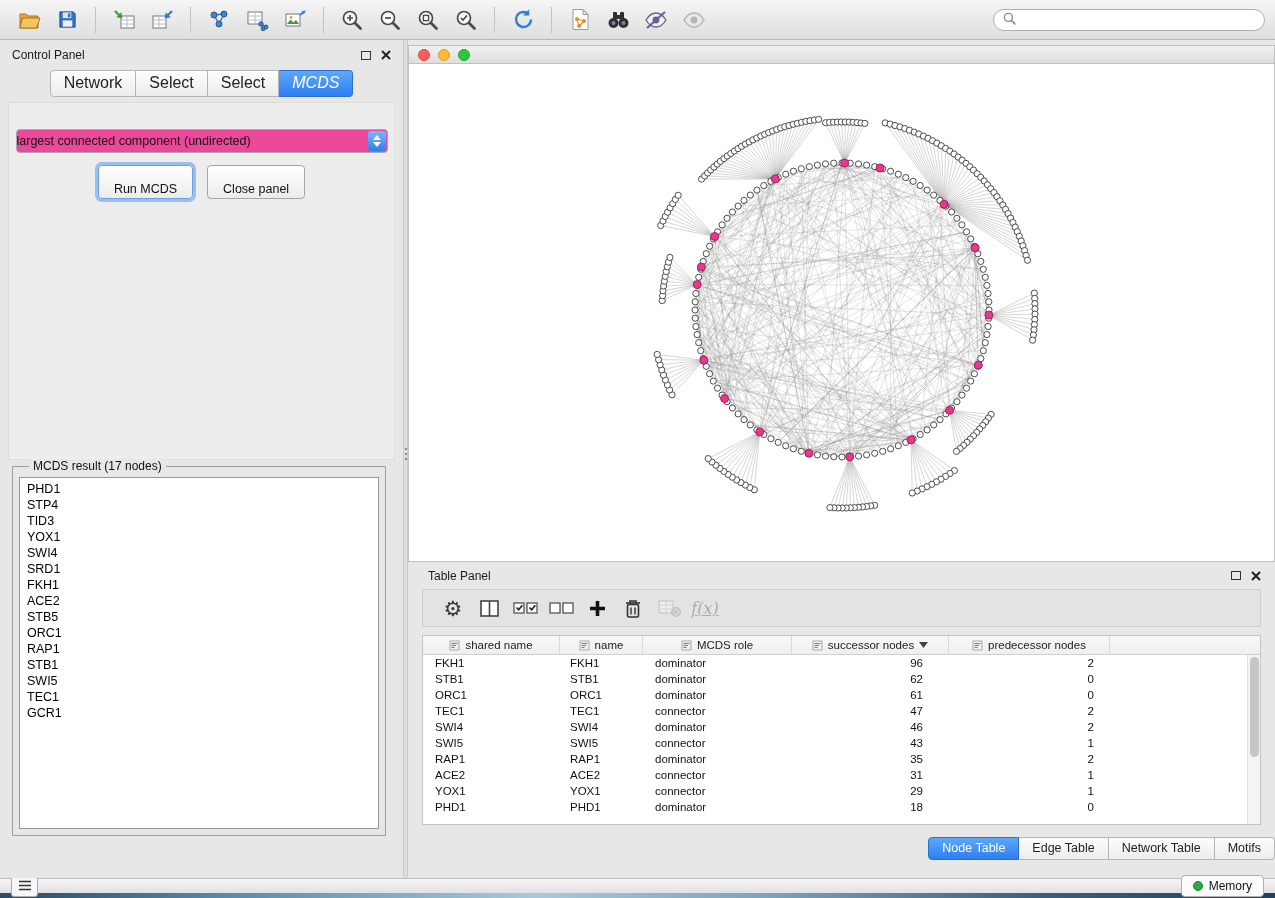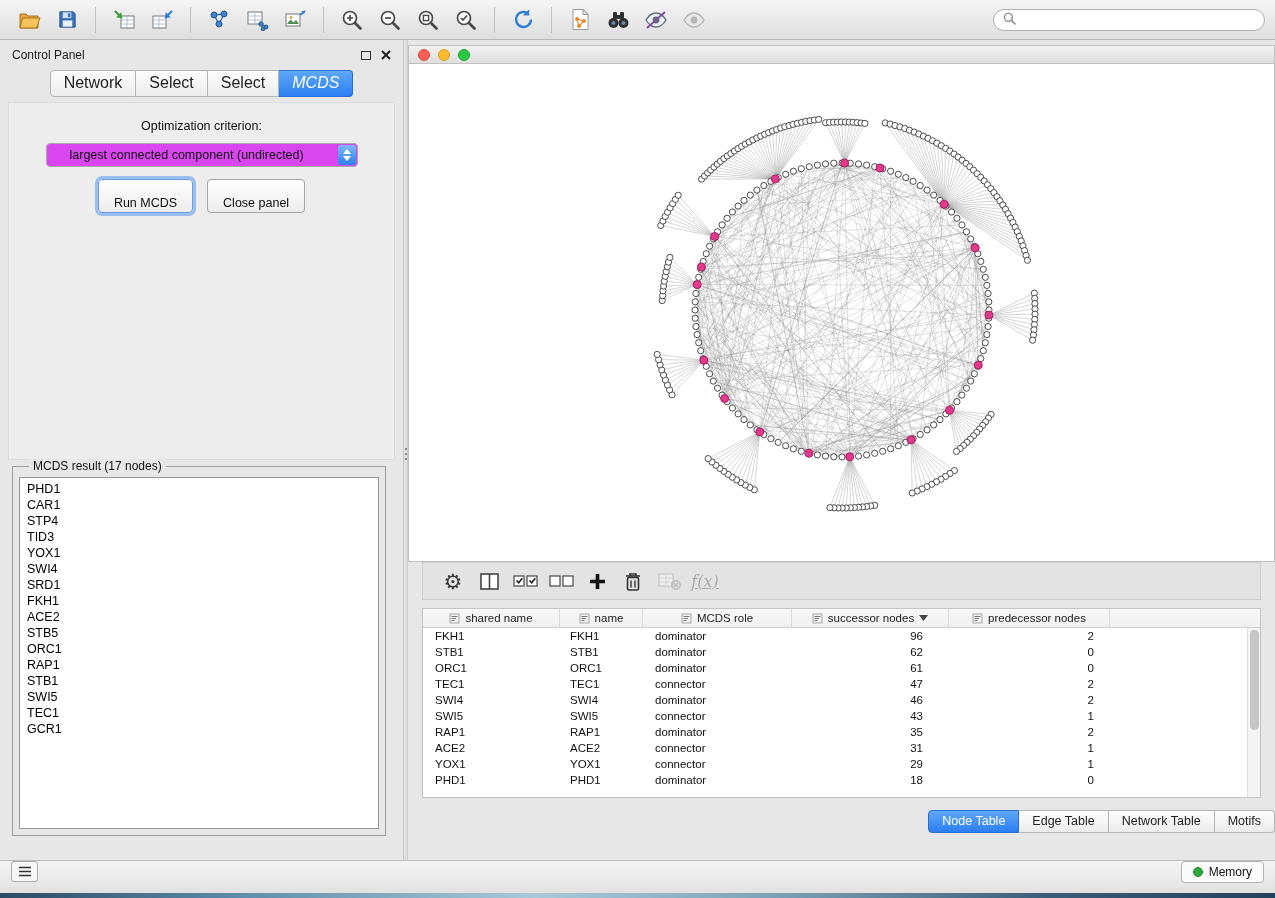--- a/index.html
+++ b/index.html
@@ -30,23 +30,23 @@
   .float-icon { width:10px; height:9px; border:1.5px solid #333; display:inline-block; }
   .x-icon svg { display:block; }
   .cp-tabs { display:flex; justify-content:center; }
   .cp-tab { padding:3px 13px 4px; font-size:16px; color:#222; background:linear-gradient(#fdfdfd,#ececec);
     border:1px solid #b5b5b5; border-left-width:0; cursor:default; }
   .cp-tab:first-child { border-left-width:1px; border-radius:4px 0 0 4px; }
   .cp-tab:last-child { border-radius:0 4px 4px 0;font-style:italic; }
   .cp-tab.active { background:linear-gradient(#5ea8f8,#2d7ff2); color:#fff; border-color:#2a6fd0; }
   .cp-inner { margin:5px 8px 0; height:358px; background:#ededed; border:1px solid #dcdcdc; padding-top:16px; }
   .opt-label { text-align:center; font-size:12.5px; color:#111; }
-  .dropdown { margin:10px auto 0; width:312px; height:24px; position:relative; background:#d946ef;
+  .dropdown { margin:10px auto 0; width:372px; height:24px; position:relative; background:#ec4899;
     border:1px solid #a9a9a9; border-radius:4px; font-size:12.5px; line-height:22px;
-    padding:0 26px 0 23px; color:#111; white-space:nowrap; overflow:hidden; }
+    padding:0 26px 0 0; color:#111; white-space:nowrap; overflow:hidden; }
   .dd-stepper { position:absolute; right:1px; top:1px; bottom:1px; width:18px; border-radius:3px;
     background:linear-gradient(#7cb7fa,#2f7ff0); display:flex; flex-direction:column;
     align-items:center; justify-content:center; gap:2px; }
   .dd-stepper svg { display:block; }
   .btn-row { display:flex; justify-content:center; gap:14px; margin-top:12px; }
   .btn { height:34px; padding:16px 15px; background:linear-gradient(#ffffff,#ececec);
     border:1px solid #a6a6a6; border-radius:4px; font-size:12.5px; color:#111;
     font-family:"Liberation Sans",sans-serif; }
   .btn.focus { box-shadow:0 0 0 3px rgba(110,165,245,.65); border-color:#6d9fe0; }
 
@@ -108,22 +108,22 @@
   .tp-scrollbar .thumb { margin:2px auto 0; width:9px; height:100px; background:#c6c6c6; border-radius:5px; }
 
   .tp-tabs { display:flex; justify-content:flex-end; margin-top:12px; }
   .tp-tab { padding:3px 13px 4px; font-size:12.5px; color:#222; background:linear-gradient(#fdfdfd,#ececec);
     border:1px solid #b5b5b5; border-left-width:0; }
   .tp-tab:first-child { border-left-width:1px; border-radius:4px 0 0 4px; }
   .tp-tab:last-child { border-radius:0 4px 4px 0; }
   .tp-tab.active { background:linear-gradient(#5ea8f8,#2d7ff2); color:#fff; border-color:#2a6fd0; }
 
   
-  .statusbar { height:33px; flex:none; background:linear-gradient(#f5f5f5,#e1e1e1);
-    border-top:1px solid #bcbcbc; display:flex; align-items:flex-start; padding:0 11px; }
+  .statusbar { height:15px; flex:none; background:linear-gradient(#f5f5f5,#e1e1e1);
+    border-top:1px solid #bcbcbc; display:flex; align-items:center; padding:0 11px; }
   .sb-menu { width:27px; height:21px; border:1px solid #ababab; border-radius:3px; background:#f7f7f7;
     display:flex; align-items:center; justify-content:center; }
   .memory-btn { margin-left:auto; height:22px; padding:0 11px; display:flex; align-items:center; gap:6px;
     background:#fbfbfb; border:1px solid #b2b2b2; border-radius:4px; font-size:12px; color:#111; }
   .mem-dot { width:10px; height:10px; border-radius:50%; background:#2daa3f; border:1px solid #1f8230; }
 </style>
 </head>
 <body>
 
 <div class="app">
@@ -297,42 +297,40 @@
           </span>
         </span>
       </div>
       <div class="cp-tabs">
           <div class="cp-tab">Network</div>
           <div class="cp-tab">Select</div>
           <div class="cp-tab">Select</div>
           <div class="cp-tab active">MCDS</div>
         </div>
       <div class="cp-inner">
-        <div class="opt-label">Optimization criterion:</div>
         <div class="dropdown">
           <span>largest connected component (undirected)</span>
           <span class="dd-stepper">
             <svg width="8" height="5" viewBox="0 0 8 5">
                 <path d="M4 0l4 5H0z" fill="#fff"></path>
               </svg>
             <svg width="8" height="5" viewBox="0 0 8 5">
                 <path d="M4 5L0 0h8z" fill="#fff"></path>
               </svg>
           </span>
         </div>
         <div class="btn-row">
           <button class="btn focus">Run MCDS</button>
           <button class="btn">Close panel</button>
         </div>
       </div>
       <div class="result-box">
         <span class="result-legend">MCDS result (17 nodes)</span>
         <div class="result-list">
             <div class="result-item">PHD1</div>
-            <div class="result-item">CAR1</div>
             <div class="result-item">STP4</div>
             <div class="result-item">TID3</div>
             <div class="result-item">YOX1</div>
             <div class="result-item">SWI4</div>
             <div class="result-item">SRD1</div>
             <div class="result-item">FKH1</div>
             <div class="result-item">ACE2</div>
             <div class="result-item">STB5</div>
             <div class="result-item">ORC1</div>
             <div class="result-item">RAP1</div>
@@ -1198,20 +1196,31 @@
               <circle cx="566.2" cy="183.9" r="4" fill="#e23a8c" stroke="#a81f63" stroke-width="1"></circle>
               <circle cx="569.3" cy="301.1" r="4" fill="#e23a8c" stroke="#a81f63" stroke-width="1"></circle>
               <circle cx="399.9" cy="389.2" r="4" fill="#e23a8c" stroke="#a81f63" stroke-width="1"></circle>
               <circle cx="315.6" cy="334.5" r="4" fill="#e23a8c" stroke="#a81f63" stroke-width="1"></circle>
               <circle cx="292.4" cy="203.0" r="4" fill="#e23a8c" stroke="#a81f63" stroke-width="1"></circle>
             </svg>
           </div>
       </div>
 
       <div class="table-panel">
+        <div class="tp-header">
+          <span>Table Panel</span>
+          <span class="win-btns">
+            <span class="float-icon"></span>
+            <span class="x-icon">
+              <svg width="10" height="10" viewBox="0 0 10 10">
+                  <path d="M1 1l8 8M9 1l-8 8" stroke="#222" stroke-width="2"></path>
+                </svg>
+            </span>
+          </span>
+        </div>
         <div class="tp-toolbar" id="tp-toolbar">
             <div class="tpt-btn">
               <span class="gear-glyph">⚙</span>
             </div>
             <div class="tpt-btn">
               <svg width="21" height="19" viewBox="0 0 21 19">
                 <rect x="2" y="2" width="17" height="15" fill="#fff" stroke="#444" stroke-width="1.6"></rect>
                 <line x1="10.5" y1="2" x2="10.5" y2="17" stroke="#444" stroke-width="1.6"></line>
               </svg>
             </div>

